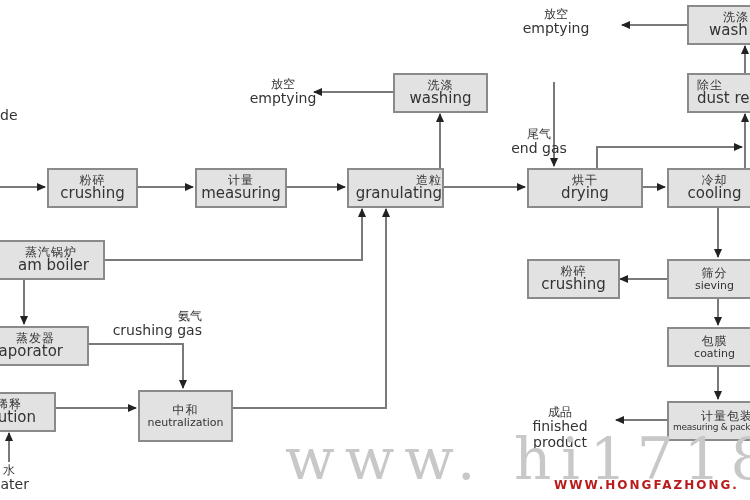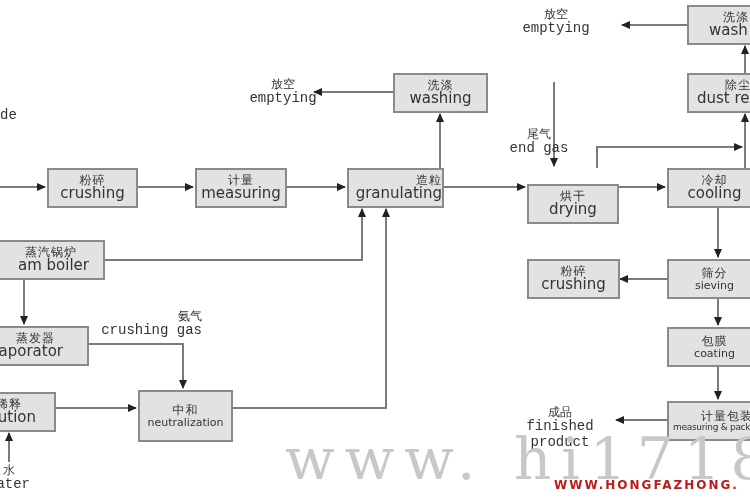--- a/index.html
+++ b/index.html
@@ -8,21 +8,21 @@
     .canvas { position:absolute; left:0; top:0; width:750px; height:500px; }
     svg.wires { position:absolute; left:0; top:0; width:750px; height:500px; }
     .box { position:absolute; box-sizing:border-box; background:#e2e2e2; border:2px solid #8a8a8a;
            display:flex; flex-direction:column; align-items:center; justify-content:center; line-height:1.05; }
     .box .zh { font-size:12px; color:#333; letter-spacing:1px; }
     .box .en { font-size:15px; color:#333; }
     .box .en.sm { font-size:11px; }
     .box .en.xs { font-size:9px; letter-spacing:-0.3px; }
     .label { position:absolute; text-align:center; line-height:1.1; color:#333; }
     .label .zh { font-size:12px; display:block; }
-    .label .en { font-size:14px; display:block;font-family:Liberation Mono, monospace; }
+    .label .en { font-size:14px; display:block; }
     .watermark { position:absolute; left:285px; top:425px; font-family:"DejaVu Serif", serif; font-size:58px;
                  color:#c8c8c8; letter-spacing:10px; white-space:nowrap; }
     .watermark2 { position:absolute; left:554px; top:478px; font-size:12px; font-weight:bold; color:#b91c1c;
                   letter-spacing:2px; white-space:nowrap; }
   </style>
 </head>
 <body>
 
 <div class="canvas">
 
@@ -91,30 +91,30 @@
     <span class="en">measuring</span>
   </div>
   <div class="box" style="left:347px;top:168px;width:97px;height:40px;align-items:flex-end;">
     <span class="zh">造粒</span>
     <span class="en">granulating</span>
   </div>
   <div class="box" style="left:393px;top:73px;width:95px;height:40px;">
     <span class="zh">洗涤</span>
     <span class="en">washing</span>
   </div>
-  <div class="box" style="left:527px;top:168px;width:92px;height:40px;margin-top:16px;">
+  <div class="box" style="left:527px;top:168px;width:116px;height:40px;">
     <span class="zh">烘干</span>
     <span class="en">drying</span>
   </div>
   <div class="box" style="left:667px;top:168px;width:95px;height:40px;">
     <span class="zh">冷却</span>
     <span class="en">cooling</span>
   </div>
   <div class="box" style="left:687px;top:73px;width:90px;height:40px;align-items:flex-start;padding-left:8px;">
-    <span class="zh" style="margin-left:28px;text-align:right;">除尘</span>
+    <span class="zh" style="text-align:right;">除尘</span>
     <span class="en">dust re</span>
   </div>
   <div class="box" style="left:687px;top:5px;width:90px;height:40px;align-items:flex-start;padding-left:20px;">
     <span class="zh" style="margin-left:14px;">洗涤</span>
     <span class="en">wash</span>
   </div>
 
   <div class="box" style="left:-20px;top:240px;width:125px;height:40px;align-items:flex-end;padding-right:14px;">
     <span class="zh" style="margin-right:12px;">蒸汽锅炉</span>
     <span class="en">am boiler</span>

